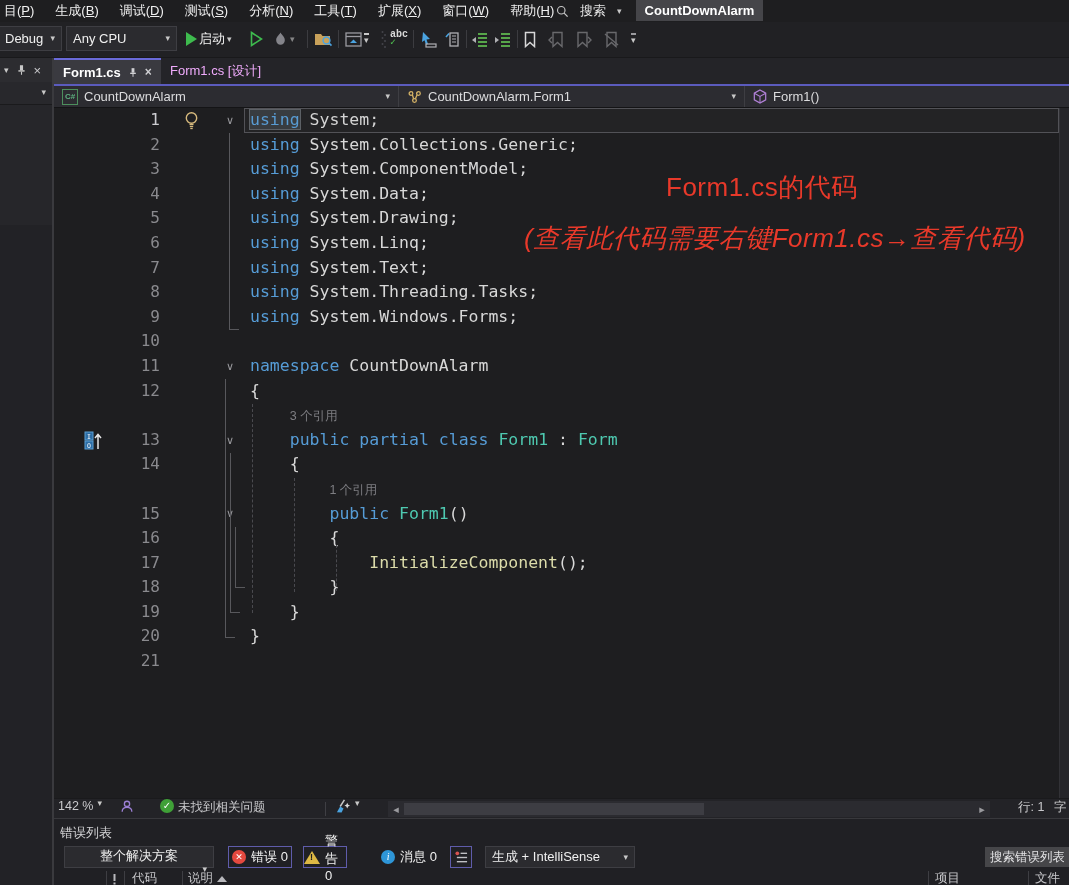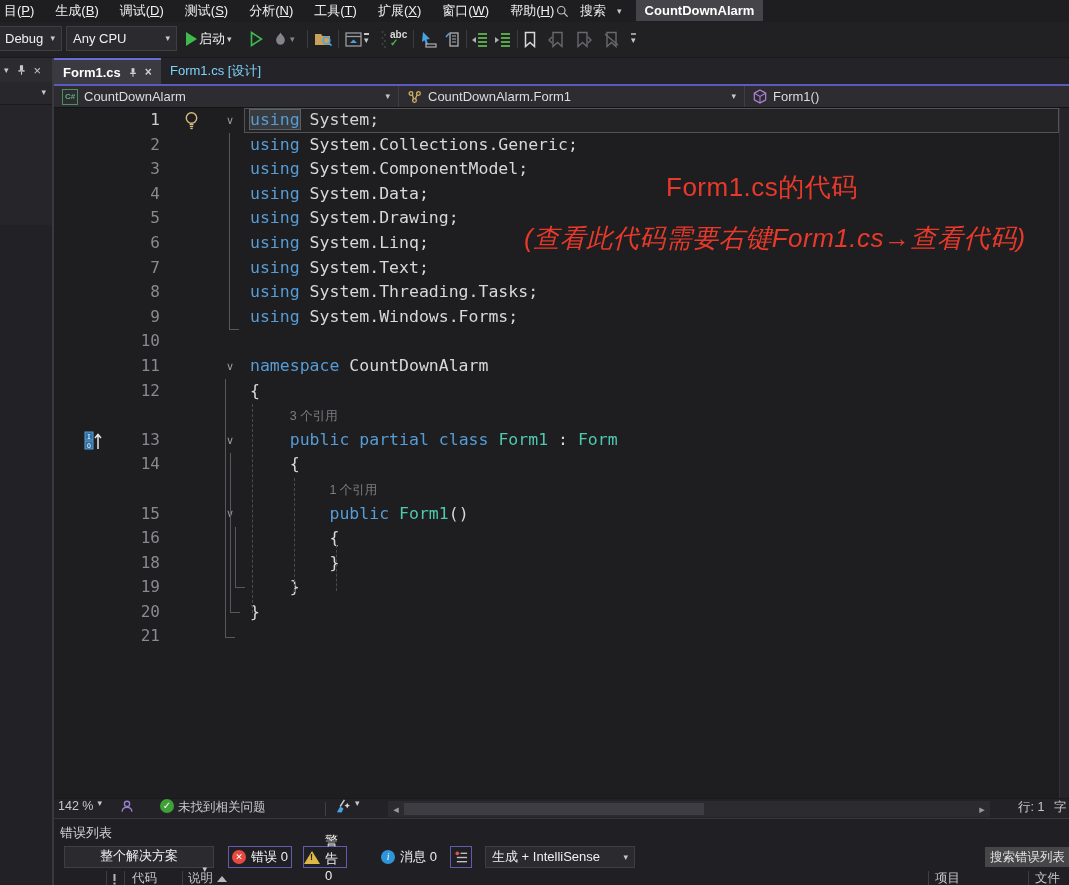--- a/index.html
+++ b/index.html
@@ -29,21 +29,21 @@
   
   #leftpanel{position:absolute;left:0;top:58px;width:52px;height:827px;background:#222226;border-right:2px solid #3a3a3e;}
   #lp-title{height:24px;background:#2c2c30;display:flex;align-items:center;gap:7px;padding-left:4px;color:#c9c9cc;font-size:11px;}
   #lp-dd{height:22px;background:#28282c;border-bottom:1px solid #1a1a1c;position:relative;}
   #lp-dd .caret{position:absolute;right:6px;top:6px;}
   #lp-block{height:120px;background:#26262a;}
   
   #tabstrip{position:absolute;left:54px;top:58px;width:1015px;height:26px;background:#242428;border-bottom:2px solid #5b5bbd;box-sizing:content-box;}
   .tab{position:absolute;top:0;height:26px;display:flex;align-items:center;gap:7px;padding:0 9px;font-size:13px;box-sizing:border-box;}
   #tab-active{left:0;background:#3a3a40;border-top:2px solid #6a6ad8;color:#ffffff;font-weight:bold;}
-  #tab-inactive{left:107px;color:#7dd3fc;}
+  #tab-inactive{left:107px;color:#f0abfc;}
   .tabglyph{color:#d0d0d3;font-size:12px;line-height:1;}
   
   #navbar{position:absolute;left:54px;top:86px;width:1015px;height:21px;background:#2c2c31;border-bottom:1px solid #141416;display:flex;}
   .navsec{position:relative;display:flex;align-items:center;gap:6px;padding-left:8px;font-size:13px;color:#dcdcde;box-sizing:border-box;border-right:1px solid #3e3e43;}
   .navsec .caret{position:absolute;right:8px;}
   
   #editor{position:absolute;left:54px;top:108px;width:1015px;height:690px;background:#1e1e20;overflow:hidden;}
   .crow{position:relative;height:24.6px;}
   .lnum{position:absolute;left:58px;width:48px;text-align:right;color:#8a8a8e;
         font-family:"DejaVu Sans Mono",monospace;font-size:16px;line-height:24.6px;}
@@ -163,21 +163,21 @@
             <circle cx="1.5" cy="2" r="1"></circle>
             <circle cx="4" cy="5" r="1"></circle>
             <circle cx="1.5" cy="8" r="1"></circle>
             <circle cx="4" cy="11" r="1"></circle>
             <circle cx="1.5" cy="14" r="1"></circle>
             <circle cx="4" cy="17" r="1"></circle>
           </g>
         </svg>
     </div>
     <div class="tbi" style="left:390px;">
-      <span style="font-size:10px;font-weight:bold;color:#d8d8d8;line-height:8px;display:inline-block;">abc<br><span style="color:#4db94d;font-size:10px;">✓</span></span>
+      <span style="font-size:10px;font-weight:bold;color:#d8d8d8;line-height:8px;display:inline-block;font-family:Liberation Mono, monospace;">abc<br><span style="color:#4db94d;font-size:10px;">✓</span></span>
     </div>
     <div class="tsep" style="left:413px;"></div>
     <div class="tbi" style="left:419px;">
       <svg width="19" height="17" viewBox="0 0 19 17">
           <path d="M4 1 L11 8 L7.5 8.5 L9 13 L7 13.8 L5.5 9.3 L3 11 Z" fill="#4aa3e0"></path>
           <rect x="7" y="13" width="10" height="3" fill="none" stroke="#b0b0b4" stroke-width="1.2"></rect>
         </svg>
     </div>
     <div class="tbi" style="left:443px;">
       <svg width="17" height="17" viewBox="0 0 17 17">
@@ -376,20 +376,24 @@
         </div>
         <div class="crow">
           <div class="lnum">15</div>
           <div class="cline"><span class="tk pl">        </span><span class="tk kw">public</span><span class="tk pl"> </span><span class="tk ty">Form1</span><span class="tk pl">()</span></div>
         </div>
         <div class="crow">
           <div class="lnum">16</div>
           <div class="cline"><span class="tk pl">        {</span></div>
         </div>
         <div class="crow">
+          <div class="lnum">17</div>
+          <div class="cline"><span class="tk pl">            </span><span class="tk me">InitializeComponent</span><span class="tk pl">();</span></div>
+        </div>
+        <div class="crow">
           <div class="lnum">18</div>
           <div class="cline"><span class="tk pl">        }</span></div>
         </div>
         <div class="crow">
           <div class="lnum">19</div>
           <div class="cline"><span class="tk pl">    }</span></div>
         </div>
         <div class="crow">
           <div class="lnum">20</div>
           <div class="cline"><span class="tk pl">}</span></div>

